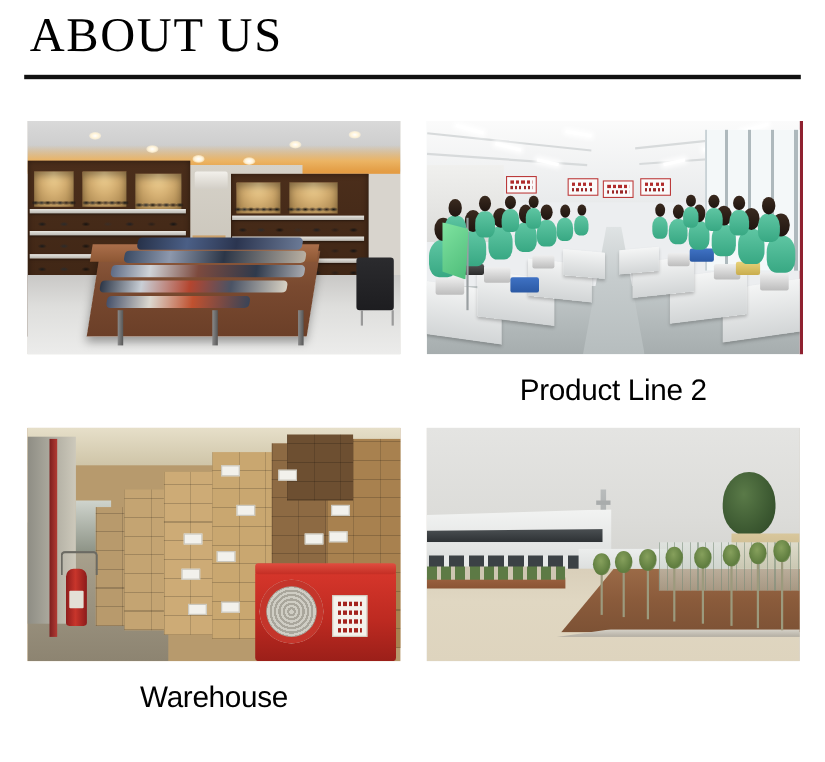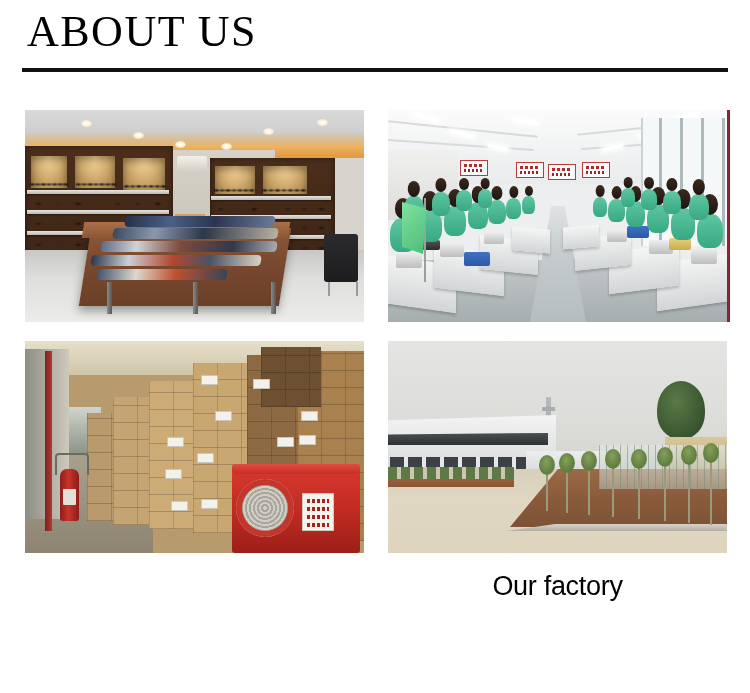--- a/index.html
+++ b/index.html
@@ -549,20 +549,21 @@
         <div class="worker" style="right:32px;  top:98px;  width:24px; height:32px;"></div>
         <div class="worker" style="right:58px;  top:94px;  width:22px; height:29px;"></div>
         <div class="worker" style="right:82px;  top:91px;  width:19px; height:26px;"></div>
         <div class="worker" style="right:102px; top:89px;  width:17px; height:23px;"></div>
         <div class="worker" style="right:120px; top:87px;  width:14px; height:20px;"></div>
         <div class="worker" style="right:18px;  top:84px;  width:20px; height:26px;"></div>
         <div class="worker" style="right:46px;  top:81px;  width:18px; height:23px;"></div>
         <div class="worker" style="right:70px;  top:79px;  width:16px; height:21px;"></div>
         <div class="worker" style="right:92px;  top:78px;  width:14px; height:19px;"></div>
       </div>
+      <div class="caption">Product Line 2</div>
     </div>
   </div>
 
   <div class="grid-row row2">
 
     <div class="cell">
       <div class="photo p3">
         <div class="w-ceiling"></div>
         <div class="corridor"></div>
         <div class="wall-left"></div>
@@ -597,20 +598,21 @@
           <div class="lid"></div>
           <div class="reel"></div>
           <div class="plate">
             <i style="top:5px;"></i>
             <i style="top:13px;"></i>
             <i style="top:21px;"></i>
             <i style="top:29px;"></i>
           </div>
         </div>
       </div>
+      <div class="caption">Warehouse</div>
     </div>
 
     <div class="cell right">
       <div class="photo p4">
         <div class="sky"></div>
         <div class="bigtree"></div>
         <div class="tower"></div>
         <div class="rbldg"></div>
 
         <div class="bldg"></div>
@@ -627,16 +629,15 @@
 
         <div class="sap" style="left:158px; bottom:42px; height:44px;"></div>
         <div class="sap" style="left:178px; bottom:40px; height:48px;"></div>
         <div class="sap" style="left:200px; bottom:38px; height:52px;"></div>
         <div class="sap" style="left:224px; bottom:36px; height:56px;"></div>
         <div class="sap" style="left:250px; bottom:34px; height:58px;"></div>
         <div class="sap" style="left:276px; bottom:32px; height:62px;"></div>
         <div class="sap" style="left:300px; bottom:30px; height:66px;"></div>
         <div class="sap" style="left:322px; bottom:28px; height:70px;"></div>
       </div>
-      <div class="caption">Our factory</div>
     </div>
   </div>
 </div>
 
 </body></html>

